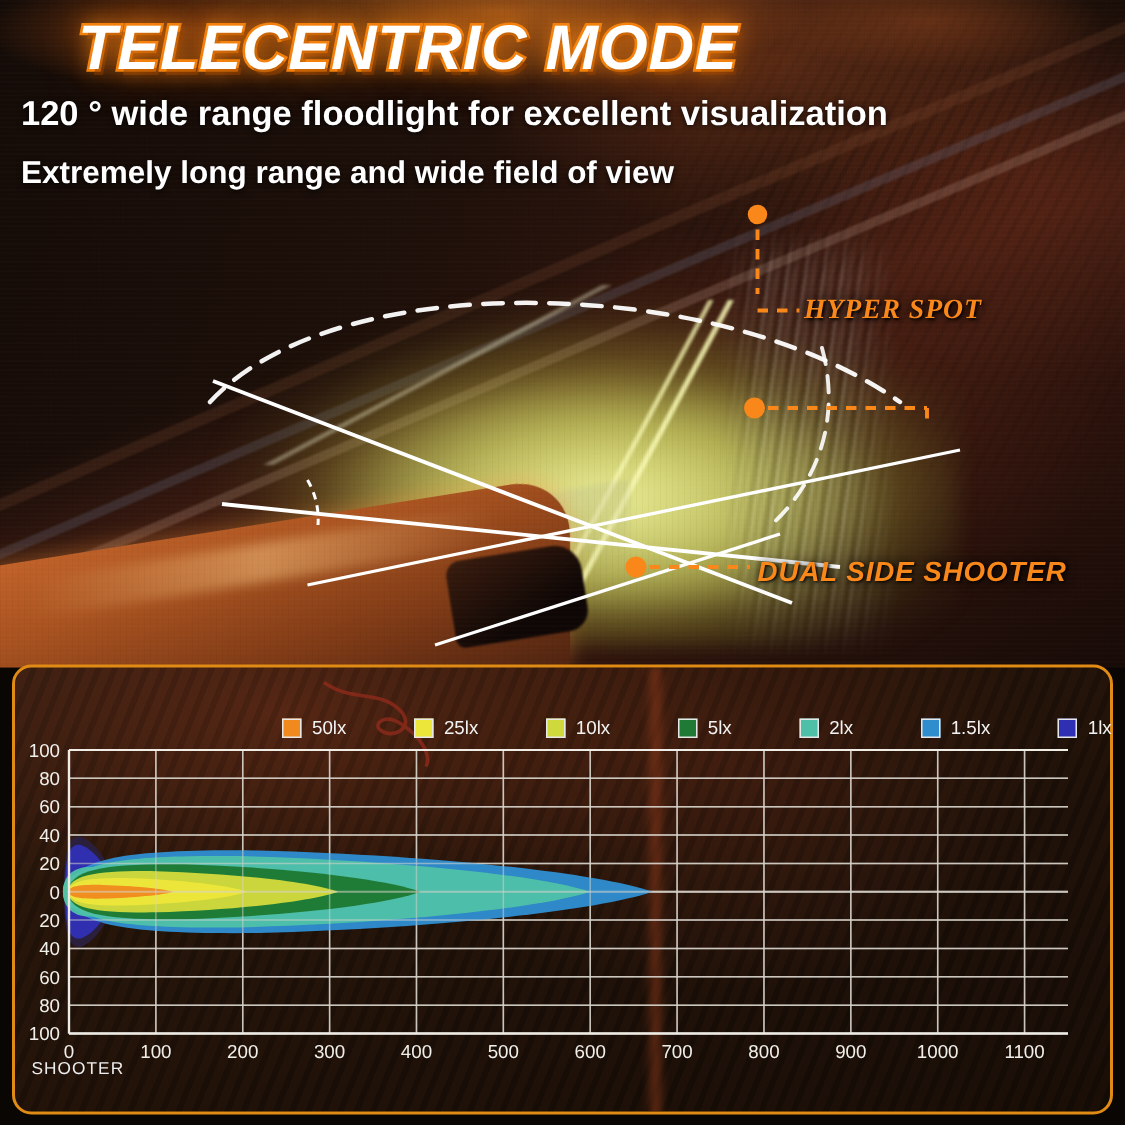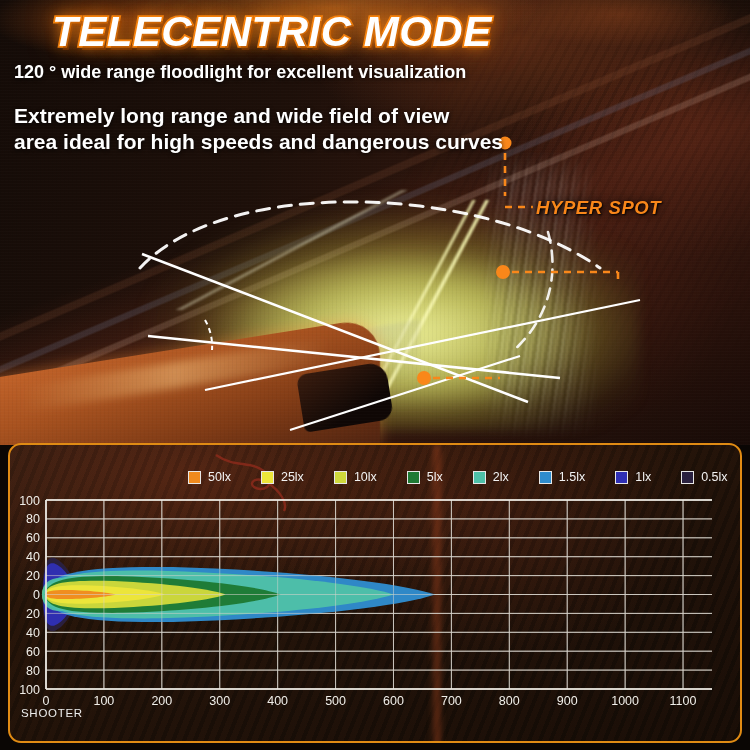--- a/index.html
+++ b/index.html
@@ -121,36 +121,36 @@
   #title{
     position:absolute;left:52px;top:8px;
     font-size:42px;font-weight:bold;font-style:italic;letter-spacing:.5px;
     color:#ffffff;white-space:nowrap;
     -webkit-text-stroke:3.5px #f0820f;
     paint-order:stroke fill;
     text-shadow:0 0 14px rgba(255,140,20,.85),0 0 30px rgba(255,120,10,.55),3px 4px 0 rgba(120,50,0,.55);
   }
   #subtitle{
     position:absolute;left:14px;top:62px;
-    font-size:18px;font-weight:bold;color:#fff;white-space:nowrap;
+    font-size:23px;font-weight:bold;color:#fff;white-space:nowrap;
     text-shadow:0 1px 4px rgba(0,0,0,.85);
   }
   #desc{
     position:absolute;left:14px;top:103px;
     font-size:21px;font-weight:bold;color:#fff;line-height:26px;
     text-shadow:0 1px 4px rgba(0,0,0,.85);
   }
 
   
   .callout{
     position:absolute;font-size:18.5px;font-weight:bold;font-style:italic;
     color:#f9871a;white-space:nowrap;letter-spacing:.6px;
     text-shadow:0 0 8px rgba(0,0,0,.9),1px 1px 2px rgba(0,0,0,.9);
   }
-  #co-hyper{left:536px;top:197px;}
+  #co-hyper{left:536px;top:197px;font-family:Liberation Serif, serif;}
   #co-flood{left:507px;top:285px;}
   #co-dual{left:505px;top:370px;}
 
   
   #panel{
     position:absolute;left:8px;top:443px;width:734px;height:300px;
     border:2px solid #e08b14;border-radius:13px;overflow:hidden;
     background:
       radial-gradient(ellipse 420px 200px at 180px 30px, rgba(120,50,26,.55), transparent 72%),
       radial-gradient(ellipse 300px 220px at 470px 60px, rgba(95,40,22,.45), transparent 72%),
@@ -166,21 +166,21 @@
     background:linear-gradient(90deg,transparent,rgba(150,62,28,.55),transparent);
     filter:blur(2px);
   }
   #panel-squig{
     position:absolute;left:200px;top:8px;width:90px;height:60px;
   }
 
   
   #legend{
     position:absolute;left:188px;top:470px;width:560px;height:22px;
-    display:flex;align-items:flex-start;gap:0;
+    display:flex;align-items:flex-end;gap:15px;
   }
   .leg-item{display:flex;align-items:center;margin-right:30px;}
   .leg-sw{width:13px;height:13px;border:1.5px solid #e7e7e7;margin-right:7px;flex:none;}
   .leg-tx{font-size:12.5px;color:#f2f2f2;font-weight:normal;white-space:nowrap;}
 
   #chart-svg{position:absolute;left:0;top:443px;width:750px;height:300px;}
   #metres{
     position:absolute;left:21px;top:707px;font-size:11.5px;color:#ededed;letter-spacing:.7px;
   }
 </style>
@@ -228,24 +228,24 @@
       <line x1="618" y1="272" x2="618" y2="284" stroke="#f9871a" stroke-width="2.6" stroke-dasharray="7 6"></line>
 
       <circle cx="424" cy="378" r="7" fill="#f9871a"></circle>
       <line x1="433" y1="378" x2="500" y2="378" stroke="#f9871a" stroke-width="2.6" stroke-dasharray="7 6"></line>
     </svg>
 
     <div id="title">TELECENTRIC MODE</div>
     <div id="subtitle">120 ° wide range floodlight  for excellent visualization</div>
     <div id="desc">
       <div>Extremely long range and wide field of view</div>
-      <div>area ideal for high speeds and dangerous curves</div>
     </div>
 
     <div class="callout" id="co-hyper">HYPER SPOT</div>
+    <div class="callout" id="co-dual">DUAL SIDE SHOOTER</div>
   </div>
 
   <div id="panel">
     <div id="panel-tex"></div>
     <div id="panel-stripe"></div>
     <svg id="panel-squig" viewBox="0 0 90 60">
       <path d="M6,2 C26,16 44,6 58,22 C66,32 52,40 44,34 C38,30 46,22 58,30 C70,38 78,50 74,58" fill="none" stroke="#8e2a1c" stroke-width="2.4" opacity=".8"></path>
     </svg>
   </div>
 

